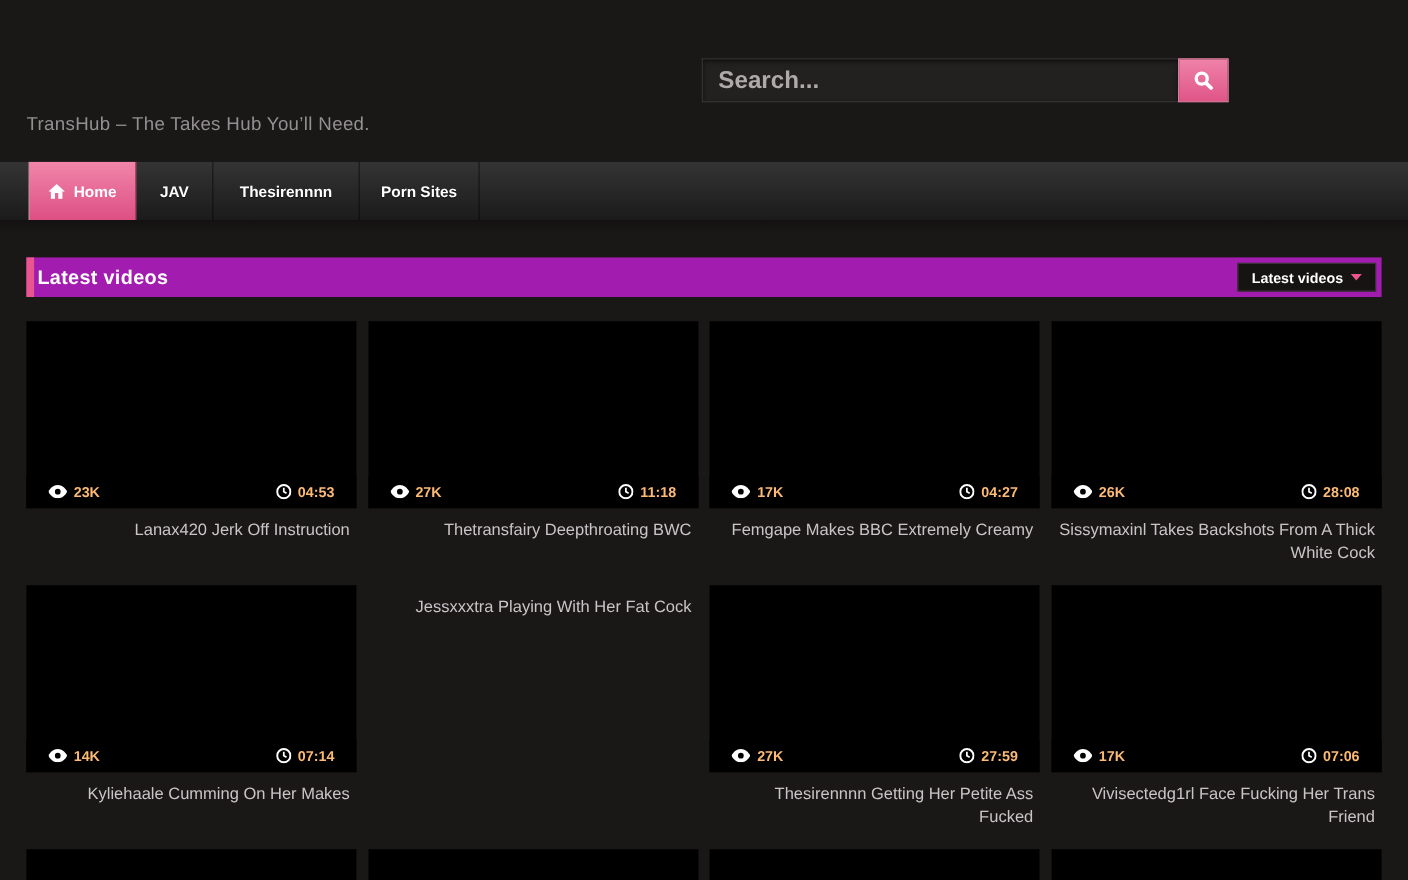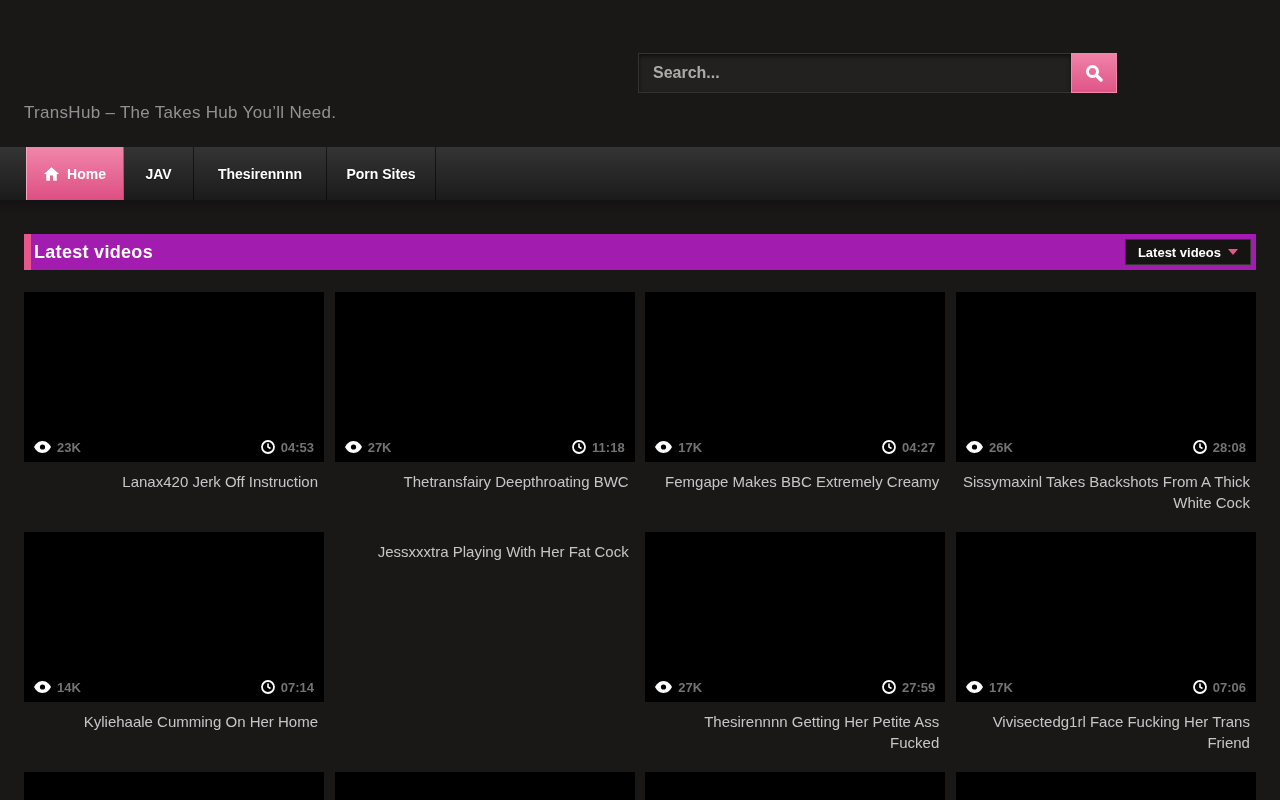--- a/index.html
+++ b/index.html
@@ -18,21 +18,21 @@
     display:flex; height:40px;
   }
   .search-input {
     width:433px; height:40px;
     background:#232020;
     border:1px solid #363232;
     border-right:none;
     outline:none;
     color:#d6d2d2;
     font-family:"Liberation Sans", sans-serif;
-    font-size:16px; font-weight:bold;
+    font-size:22px; font-weight:bold;
     padding:0 14px;
     box-shadow:inset 0 2px 4px rgba(0,0,0,.6);
   }
   .search-input::placeholder { color:#aeaaaa; font-weight:bold; }
   .search-btn {
     width:46px; height:40px;
     border:1px solid #f187ab;
     background:linear-gradient(#ef82a8, #df5587);
     cursor:pointer;
     display:flex; align-items:center; justify-content:center;
@@ -98,22 +98,22 @@
     display:flex; flex-wrap:wrap; justify-content:space-between;
   }
   .card { width:300px; height:240px; cursor:pointer; }
   .thumb {
     position:relative; width:300px; height:170px; background:#000;
   }
   .meta {
     position:absolute; left:0; right:0; bottom:0;
     height:30px; background:#000;
     display:flex; align-items:center; justify-content:space-between;
-    padding:0 10px;
-    font-size:13px; font-weight:bold; color:#737373;
+    padding:0 20px;
+    font-size:13px; font-weight:bold; color:#fdba74;
   }
   .meta-left, .meta-right { display:flex; align-items:center; gap:6px; }
   .card-title {
     padding:9px 6px 0 6px;
     text-align:right;
     font-size:15px; line-height:21px;
     color:#c9c4c8;
   }
   .icon { display:inline-flex; align-items:center; }
 </style>
@@ -286,21 +286,21 @@
           <span class="icon">
             <svg width="14" height="14" viewBox="0 0 14 14">
                 <circle cx="7" cy="7" r="6" fill="none" stroke="#fff" stroke-width="1.8"></circle>
                 <path d="M7 3.5 V7 L9.5 8.5" fill="none" stroke="#fff" stroke-width="1.6"></path>
               </svg>
           </span>
           <span>07:14</span>
         </span>
       </div>
     </div>
-    <div class="card-title">Kyliehaale Cumming On Her Home</div>
+    <div class="card-title">Kyliehaale Cumming On Her Makes</div>
   </div>
 
   <div class="card">
     <div class="card-title">Jessxxxtra Playing With Her Fat Cock</div>
   </div>
 
   <div class="card">
     <div class="thumb">
       <div class="meta">
         <span class="meta-left">

